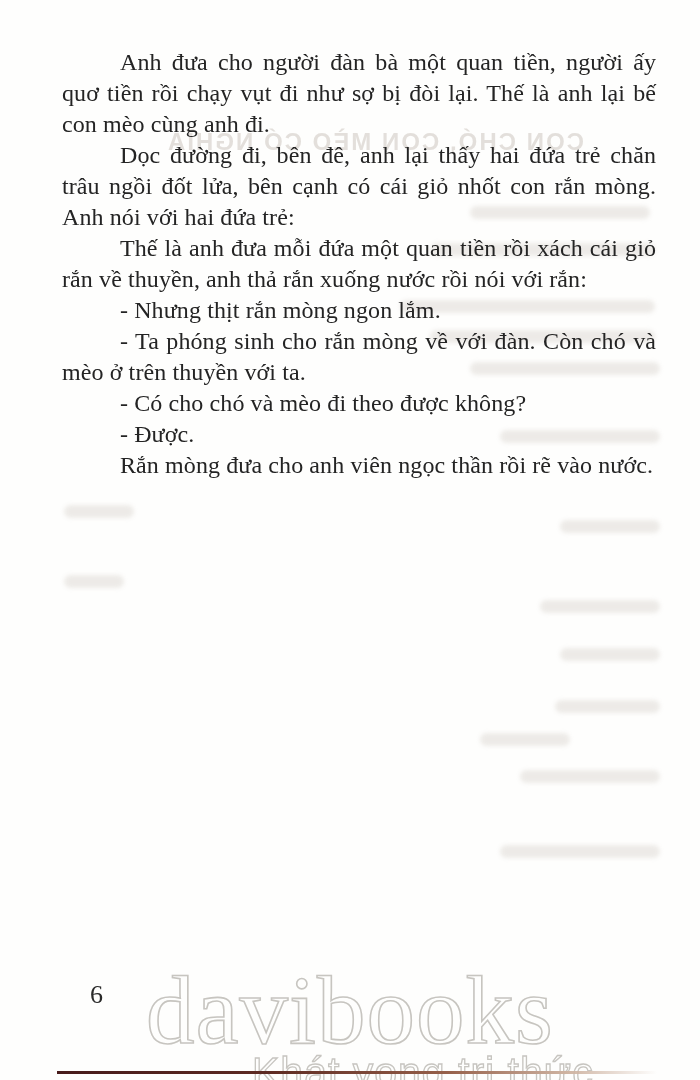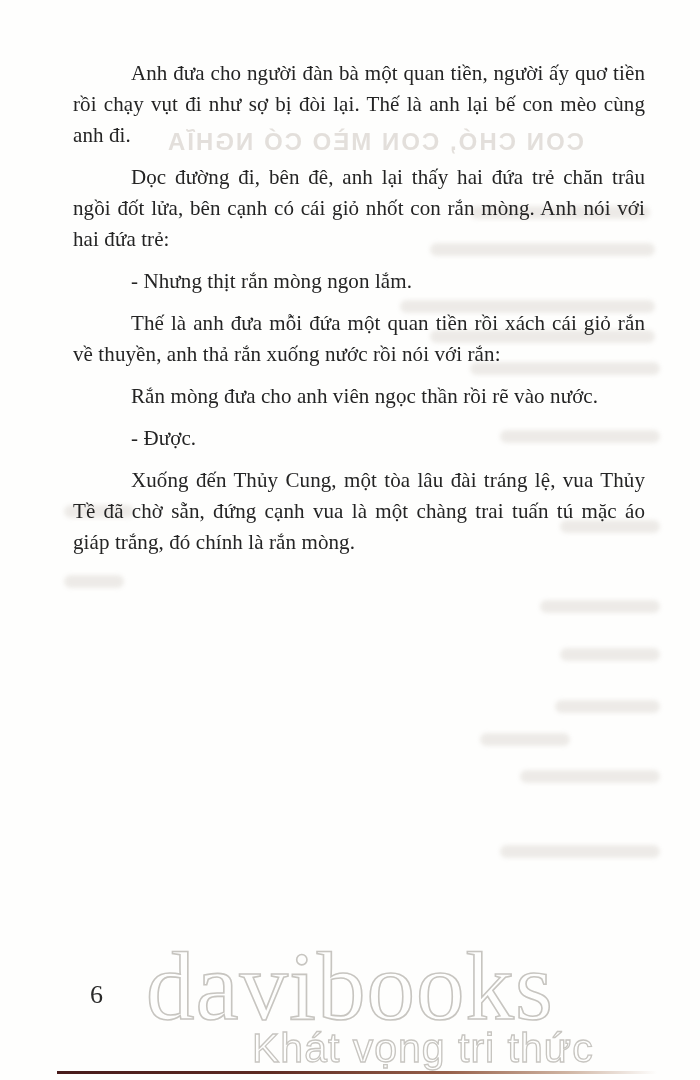--- a/index.html
+++ b/index.html
@@ -23,31 +23,31 @@
   .smudge{
     position:absolute;height:13px;border-radius:7px;
     background:#d9d4ce;opacity:.45;filter:blur(2px);
   }
 
   
   .text-block{
     position:absolute;left:62px;top:47px;width:594px;z-index:2;
   }
   .text-block p{
-    margin:11px;text-indent:58px;text-align:justify;
-    font-size:21px;line-height:31px;color:#242424;
+    margin:0;text-indent:58px;text-align:justify;
+    font-size:24px;line-height:31px;color:#242424;
     letter-spacing:.1px;
   }
 
   
   .page-number{
     position:absolute;left:90px;top:980px;z-index:3;
     font-size:26px;color:#2a2a2a;
   }
-  .watermark{position:absolute;inset:0;z-index:2;pointer-events:none;}
+  .watermark{position:absolute;inset:0;z-index:2;pointer-events:none;margin-top:24px;}
   .wm-brand{
     position:absolute;left:146px;top:938px;
     font-family:"Liberation Serif","DejaVu Serif",serif;
     font-size:97px;line-height:1;letter-spacing:1px;
     color:transparent;-webkit-text-stroke:1.6px #c7c5c0;
   }
   .wm-tagline{
     position:absolute;left:252px;top:1028px;
     font-family:"Liberation Sans","DejaVu Sans",sans-serif;
     font-size:41px;line-height:1;letter-spacing:1px;
@@ -78,25 +78,26 @@
     <div class="smudge" style="top:648px;left:560px;width:100px;"></div>
     <div class="smudge" style="top:700px;left:555px;width:105px;"></div>
     <div class="smudge" style="top:733px;left:480px;width:90px;"></div>
     <div class="smudge" style="top:770px;left:520px;width:140px;"></div>
     <div class="smudge" style="top:845px;left:500px;width:160px;"></div>
   </div>
 
   <main class="text-block">
     <p>Anh đưa cho người đàn bà một quan tiền, người ấy quơ tiền rồi chạy vụt đi như sợ bị đòi lại. Thế là anh lại bế con mèo cùng anh đi.</p>
     <p>Dọc đường đi, bên đê, anh lại thấy hai đứa trẻ chăn trâu ngồi đốt lửa, bên cạnh có cái giỏ nhốt con rắn mòng. Anh nói với hai đứa trẻ:</p>
+    <p>Thế là anh đưa mỗi đứa một quan tiền rồi xách cái giỏ rắn về thuyền, anh thả rắn xuống nước rồi nói với rắn:</p>
     <p>- Nhưng thịt rắn mòng ngon lắm.</p>
-    <p>Thế là anh đưa mỗi đứa một quan tiền rồi xách cái giỏ rắn về thuyền, anh thả rắn xuống nước rồi nói với rắn:</p>
+    <p>- Ta phóng sinh cho rắn mòng về với đàn. Còn chó và mèo ở trên thuyền với ta.</p>
+    <p>- Có cho chó và mèo đi theo được không?</p>
+    <p>- Được.</p>
     <p>Rắn mòng đưa cho anh viên ngọc thần rồi rẽ vào nước.</p>
-    <p>- Được.</p>
-    <p>Xuống đến Thủy Cung, một tòa lâu đài tráng lệ, vua Thủy Tề đã chờ sẵn, đứng cạnh vua là một chàng trai tuấn tú mặc áo giáp trắng, đó chính là rắn mòng.</p>
   </main>
 
   <div class="page-number">6</div>
 
   <div class="watermark">
     <div class="wm-brand">davibooks</div>
     <div class="wm-tagline">Khát vọng tri thức</div>
   </div>
 
   <div class="footer-rule"></div>

